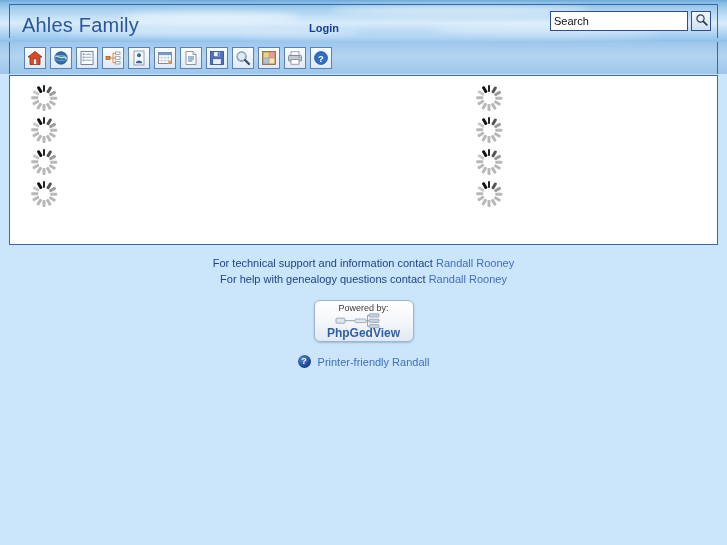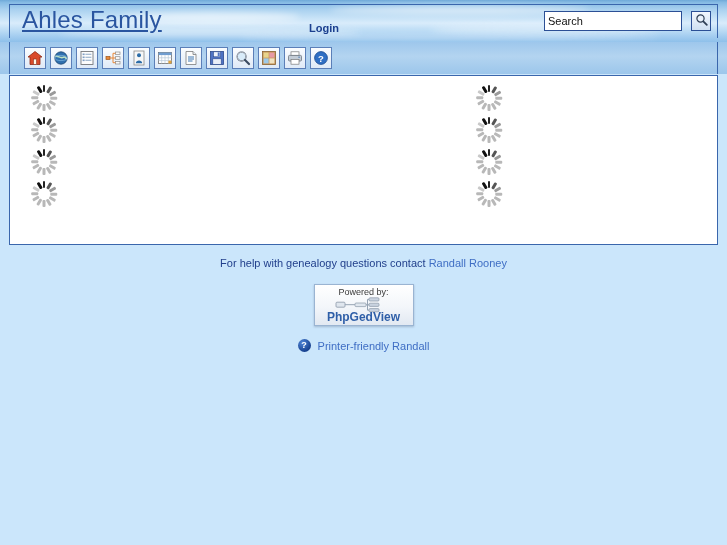--- a/index.html
+++ b/index.html
@@ -52,47 +52,46 @@
     height: 34px;
     border: 1px solid #3a66ac;
     border-bottom: none;
     box-sizing: border-box;
     background: transparent;
   }
 
   #site-title {
     position: absolute;
     left: 22px;
-    top: 6px;
-    font-size: 24px;
+    top: 14px;
+    font-size: 20px;
     font-weight: normal;
     color: #2a55a0;
     letter-spacing: .2px;
     white-space: nowrap;
-    text-decoration: underline;
   }
 
   #login-link {
     position: absolute;
     left: 309px;
     top: 22px;
     font-size: 11px;
     font-weight: bold;
     color: #1b3f8f;
     text-decoration: none;
     cursor: pointer;
   }
 
   #search-area {
     position: absolute;
     right: 16px;
     top: 11px;
     display: flex;
     align-items: flex-start;
-    gap: 9px;
+    gap: 3px;
   }
   #search-input {
     width: 130px;
     height: 16px;
     padding: 1px 3px;
     font-family: "Liberation Sans", sans-serif;
     font-size: 11px;
     color: #111;
     border: 1px solid #2b4f95;
     background: #fff;
@@ -216,21 +215,21 @@
   }
   #pgv-logo-wrap {
     margin-top: 13px;
     display: flex;
     justify-content: center;
   }
   #pgv-logo {
     width: 100px;
     height: 42px;
     border: 1px solid #9ab4d2;
-    border-radius: 0;
+    border-radius: 6px;
     background: linear-gradient(to bottom, #ffffff 0%, #f3f6fa 55%, #e2e9f2 100%);
     box-shadow: 0 1px 2px rgba(80,100,130,.35);
     position: relative;
     cursor: pointer;
     box-sizing: border-box;
   }
   #pgv-powered {
     position: absolute;
     top: 2px;
     left: 0;
@@ -576,20 +575,23 @@
         <i class="s9"></i>
         <i class="s10"></i>
         <i class="s11"></i>
     </div>
   </div>
 
 </div>
 
 <div id="footer">
 
+  <div class="footer-line">
+    <span>For technical support and information contact </span><a>Randall Rooney</a>
+  </div>
 
   <div class="footer-line">
     <span>For help with genealogy questions contact </span><a>Randall Rooney</a>
   </div>
 
   <div id="pgv-logo-wrap">
     <div id="pgv-logo">
       <div id="pgv-powered">Powered by:</div>
       <div id="pgv-tree">
         <svg width="58" height="16" viewBox="0 0 58 16">

